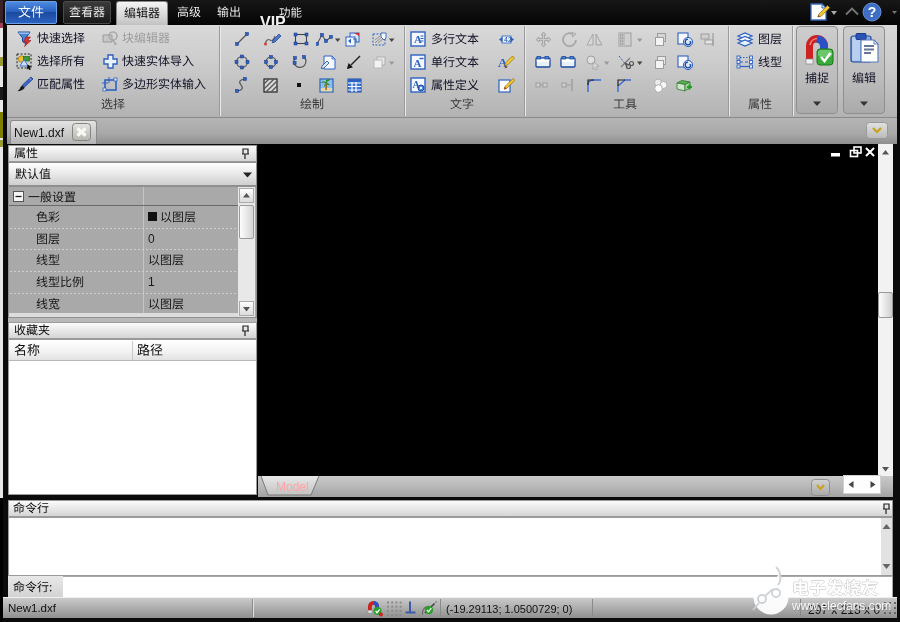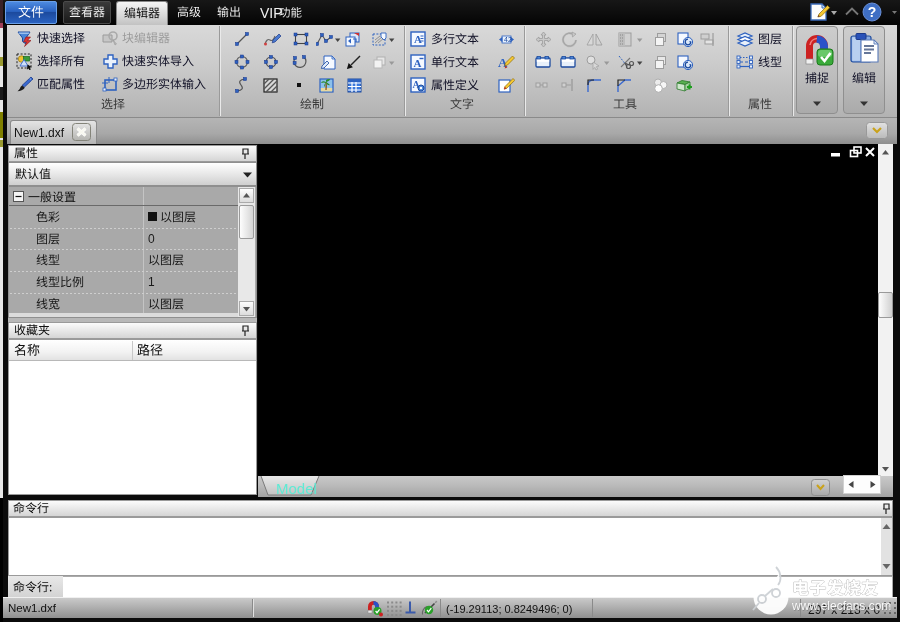--- a/index.html
+++ b/index.html
@@ -43,21 +43,21 @@
         <path transform="translate(0.00,0) scale(0.012000,-0.012000)" d="M286 559H719V468H286ZM211 614V413H797V614ZM441 826 470 736H59V670H937V736H553C542 768 527 810 513 843ZM96 357V-79H168V294H830V-1C830 -12 825 -16 813 -16C801 -16 754 -17 711 -15C720 -31 731 -54 735 -72C799 -72 842 -72 869 -63C896 -53 905 -37 905 0V357ZM281 235V-21H352V29H706V235ZM352 179H638V85H352Z"></path>
         <path transform="translate(12.00,0) scale(0.012000,-0.012000)" d="M42 56 60 -18C155 18 280 66 398 113L383 178C258 132 127 84 42 56ZM400 775V705H512C500 384 465 124 329 -36C347 -46 382 -70 395 -82C481 30 528 177 555 355C589 273 631 197 680 130C620 63 548 12 470 -24C486 -36 512 -64 523 -82C597 -45 666 6 726 73C781 10 844 -42 915 -78C926 -59 949 -32 966 -18C894 16 829 67 773 130C842 223 895 341 926 486L879 505L865 502H763C788 584 817 689 840 775ZM587 705H746C722 611 692 506 667 436H839C814 339 775 257 726 187C659 278 607 386 572 499C579 564 583 633 587 705ZM55 423C70 430 94 436 223 453C177 387 134 334 115 313C84 275 60 250 38 246C46 227 57 192 61 177C83 193 117 206 384 286C381 302 379 331 379 349L183 294C257 382 330 487 393 593L330 631C311 593 289 556 266 520L134 506C195 593 255 703 301 809L232 841C189 719 113 589 90 555C67 521 50 498 31 493C40 474 51 438 55 423Z"></path>
       </g>
     </svg>
 <svg style="position:absolute;left:217.0px;top:0.0px;overflow:visible" width="32" height="24">
       <g fill="#f0f0f0" transform="translate(0,16.32)">
         <path transform="translate(0.00,0) scale(0.012000,-0.012000)" d="M734 447V85H793V447ZM861 484V5C861 -6 857 -9 846 -10C833 -10 793 -10 747 -9C757 -27 765 -54 767 -71C826 -71 866 -70 890 -60C915 -49 922 -31 922 5V484ZM71 330C79 338 108 344 140 344H219V206C152 190 90 176 42 167L59 96L219 137V-79H285V154L368 176L362 239L285 221V344H365V413H285V565H219V413H132C158 483 183 566 203 652H367V720H217C225 756 231 792 236 827L166 839C162 800 157 759 150 720H47V652H137C119 569 100 501 91 475C77 430 65 398 48 393C56 376 67 344 71 330ZM659 843C593 738 469 639 348 583C366 568 386 545 397 527C424 541 451 557 477 574V532H847V581C872 566 899 551 926 537C935 557 956 581 974 596C869 641 774 698 698 783L720 816ZM506 594C562 635 615 683 659 734C710 678 765 633 826 594ZM614 406V327H477V406ZM415 466V-76H477V130H614V-1C614 -10 612 -12 604 -13C594 -13 568 -13 537 -12C546 -30 554 -57 556 -74C599 -74 630 -74 651 -63C672 -52 677 -33 677 -1V466ZM477 269H614V187H477Z"></path>
         <path transform="translate(12.00,0) scale(0.012000,-0.012000)" d="M104 341V-21H814V-78H895V341H814V54H539V404H855V750H774V477H539V839H457V477H228V749H150V404H457V54H187V341Z"></path>
       </g>
     </svg>
-<div class="abs" style="left:260px;top:5px;color:#f0f0f0;font-size:14px;font-weight:normal">VIP</div>
+<div class="abs" style="left:260px;top:14px;color:#f0f0f0;font-size:16px;font-weight:bold">VIP</div>
 <svg style="position:absolute;left:279.0px;top:0.5px;overflow:visible" width="30" height="23">
       <g fill="#f0f0f0" transform="translate(0,15.64)">
         <path transform="translate(0.00,0) scale(0.011500,-0.011500)" d="M38 182 56 105C163 134 307 175 443 214L434 285L273 242V650H419V722H51V650H199V222C138 206 82 192 38 182ZM597 824C597 751 596 680 594 611H426V539H591C576 295 521 93 307 -22C326 -36 351 -62 361 -81C590 47 649 273 665 539H865C851 183 834 47 805 16C794 3 784 0 763 0C741 0 685 1 623 6C637 -14 645 -46 647 -68C704 -71 762 -72 794 -69C828 -66 850 -58 872 -30C910 16 924 160 940 574C940 584 940 611 940 611H669C671 680 672 751 672 824Z"></path>
         <path transform="translate(11.50,0) scale(0.011500,-0.011500)" d="M383 420V334H170V420ZM100 484V-79H170V125H383V8C383 -5 380 -9 367 -9C352 -10 310 -10 263 -8C273 -28 284 -57 288 -77C351 -77 394 -76 422 -65C449 -53 457 -32 457 7V484ZM170 275H383V184H170ZM858 765C801 735 711 699 625 670V838H551V506C551 424 576 401 672 401C692 401 822 401 844 401C923 401 946 434 954 556C933 561 903 572 888 585C883 486 876 469 837 469C809 469 699 469 678 469C633 469 625 475 625 507V609C722 637 829 673 908 709ZM870 319C812 282 716 243 625 213V373H551V35C551 -49 577 -71 674 -71C695 -71 827 -71 849 -71C933 -71 954 -35 963 99C943 104 913 116 896 128C892 15 884 -4 843 -4C814 -4 703 -4 681 -4C634 -4 625 2 625 34V151C726 179 841 218 919 263ZM84 553C105 562 140 567 414 586C423 567 431 549 437 533L502 563C481 623 425 713 373 780L312 756C337 722 362 682 384 643L164 631C207 684 252 751 287 818L209 842C177 764 122 685 105 664C88 643 73 628 58 625C67 605 80 569 84 553Z"></path>
       </g>
     </svg>
 <svg class="abs" style="left:808px;top:1px" width="90" height="22" viewBox="0 0 90 22">
 <path d="M3 3 h11 l4 4 v12 h-15 z" fill="#fdfdfd" stroke="#3a6ab8" stroke-width="1.3"></path>
 <path d="M14 3 l4 4 h-4 z" fill="#cfe0f5" stroke="#3a6ab8" stroke-width="1"></path>
 <path d="M19.5 4.5 l2.2 2.2 -8.5 8.5 -3 0.8 0.8 -3 z" fill="#f5c832" stroke="#8a6a10" stroke-width="0.7"></path>
@@ -697,21 +697,21 @@
 <svg class="abs" style="left:258px;top:476px" width="70" height="20">
       <path d="M4 1 L12 18 H52 L60 1 Z" fill="none"></path>
       <path d="M3 0 L10 19 H53 L61 0" fill="url(#gm)" stroke="#7a7a7a" stroke-width="1"></path>
       <defs>
         <linearGradient id="gm" x1="0" y1="0" x2="0" y2="1">
           <stop offset="0" stop-color="#e8e8e8"></stop>
           <stop offset="1" stop-color="#c2c2c2"></stop>
         </linearGradient>
       </defs>
     </svg>
-<div class="abs" style="left:276px;top:480px;font-size:15px;color:#5eead4">Model</div>
+<div class="abs" style="left:276px;top:480px;font-size:12px;color:#fca5a5">Model</div>
 <svg class="abs" style="left:811px;top:479px" width="19" height="17">
       <rect x="0.5" y="0.5" width="18" height="16" rx="3" fill="url(#gy2)" stroke="#8f8f8f"></rect>
       <defs>
         <linearGradient id="gy2" x1="0" y1="0" x2="0" y2="1">
           <stop offset="0" stop-color="#d2d2d2"></stop>
           <stop offset="1" stop-color="#a8a8a8"></stop>
         </linearGradient>
       </defs>
 <path d="M6 6 l3.5 4 3.5 -4" fill="none" stroke="#caa21a" stroke-width="2"></path>
     </svg>
@@ -783,21 +783,21 @@
         <rect x="33.6" y="15.100000000000001" width="2" height="2"></rect>
       </g>
 <path d="M44 2.5 v11 M39.5 13.5 h10" stroke="#3a5aaa" stroke-width="2"></path>
 <path d="M59 14 l9.5 -9.5" stroke="#444" stroke-width="1.6"></path>
 <path d="M68.5 4.5 l1.5 -3 1.5 1.5 -3 1.5" fill="#888"></path>
 <path d="M56.5 15.5 a7 7 0 0 1 4.5 -8" fill="none" stroke="#666" stroke-width="1.1"></path>
 <circle cx="63" cy="11" r="4.2" fill="#2aa02a"></circle>
       <path d="M61 11 l1.5 1.8 2.8 -3.6" stroke="#fff" stroke-width="1.2" fill="none"></path>
 </svg>
 <div class="abs" style="left:440px;top:599px;width:1px;height:18px;background:#8a8a8a"></div>
-<div class="abs" style="left:446px;top:602.5px;font-size:11px;color:#111">(-19.29113; 0.8249496; 0)</div>
+<div class="abs" style="left:446px;top:602.5px;font-size:11px;color:#111">(-19.29113; 1.0500729; 0)</div>
 <div class="abs" style="left:592px;top:599px;width:1px;height:18px;background:#8a8a8a"></div>
 <div class="abs" style="left:800px;top:599px;width:1px;height:18px;background:#8a8a8a"></div>
 <div class="abs" style="left:808px;top:602.5px;font-size:12px;color:#111">297 x 213 x 0</div>
 <svg class="abs" style="left:883px;top:601px" width="16" height="16">
       <g fill="#666">
         <rect x="1" y="1" width="2" height="2"></rect>
         <rect x="6" y="1" width="2" height="2"></rect>
         <rect x="11" y="1" width="2" height="2"></rect>
         <rect x="1" y="6" width="2" height="2"></rect>
         <rect x="6" y="6" width="2" height="2"></rect>

